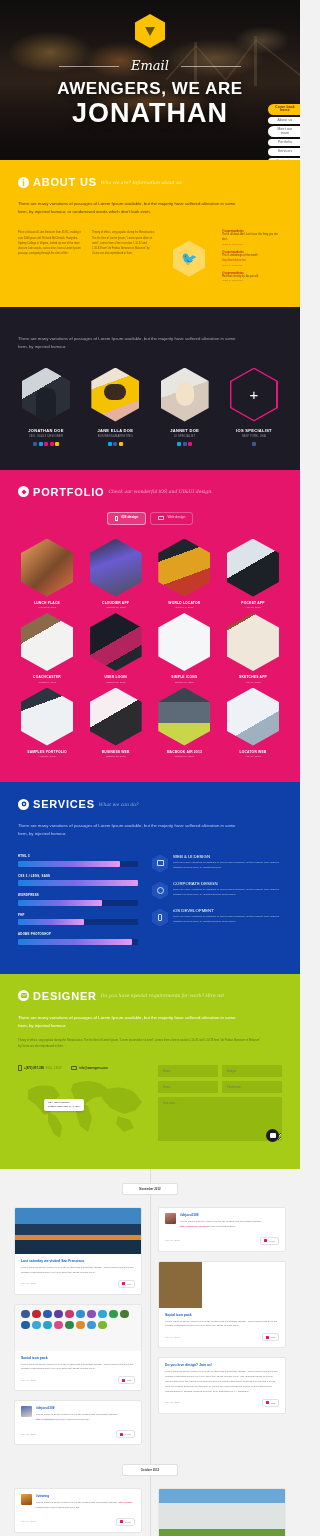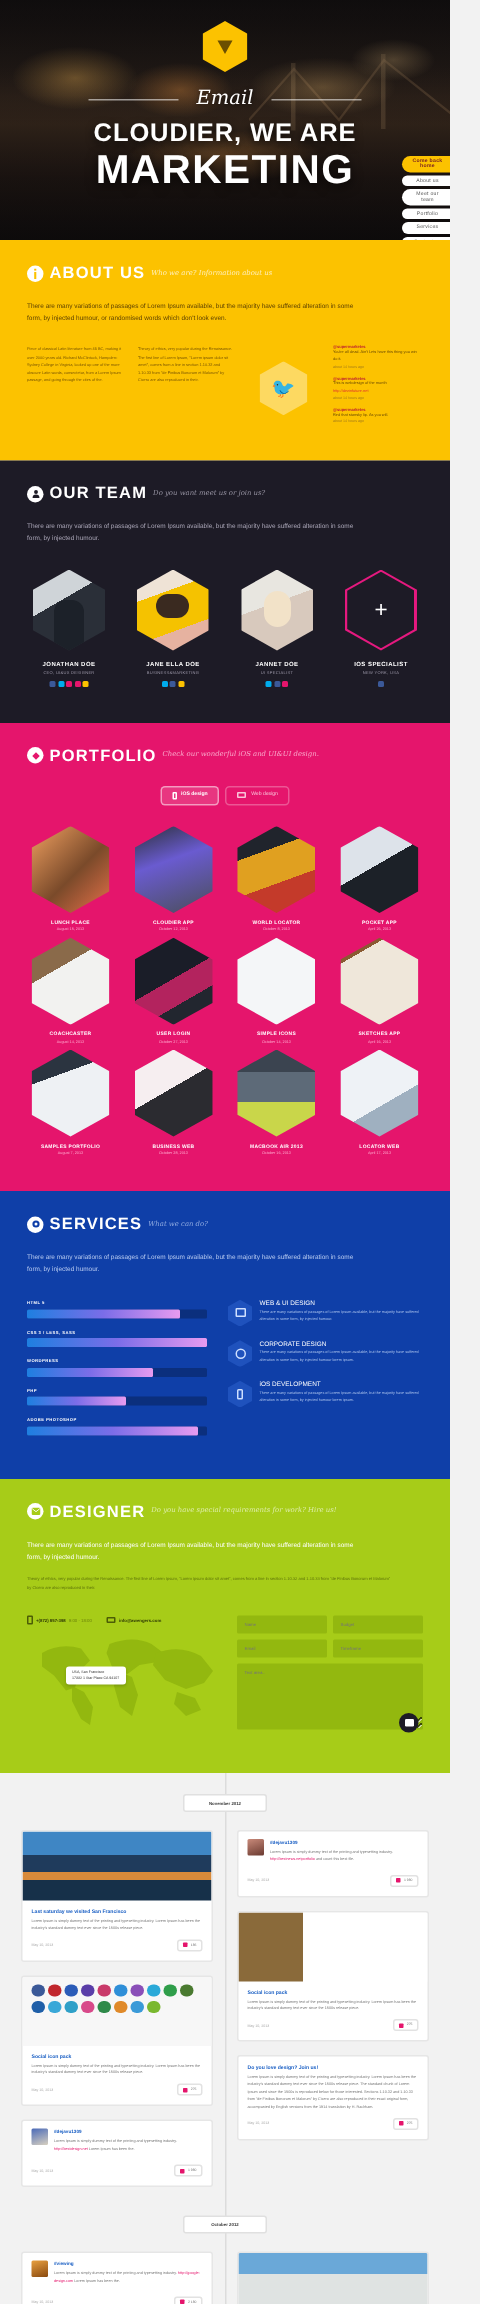--- a/index.html
+++ b/index.html
@@ -255,22 +255,22 @@
   <svg class="bridge" viewBox="0 0 140 80">
     <path d="M0 60 L30 26 L60 60 L90 20 L140 60" stroke="rgba(255,200,140,.35)" stroke-width="1.5" fill="none"></path>
     <rect x="28" y="22" width="3" height="45" fill="rgba(255,210,150,.35)"></rect>
     <rect x="88" y="16" width="3" height="50" fill="rgba(255,210,150,.35)"></rect>
   </svg>
   <div class="hero-inner">
     <div class="logo-hex">
         <div class="gem"></div>
       </div>
     <div><span class="hello">Email</span></div>
-    <div class="h-line1">CLOUDIER, WE ARE</div>
-    <div class="h-line2">MARKETING</div>
+    <div class="h-line1">AWENGERS, WE ARE</div>
+    <div class="h-line2">JONATHAN</div>
   </div>
   <nav class="nav">
     <a class="active">Come back home</a>
     <a>About us</a>
     <a>Meet our team</a>
     <a>Portfolio</a>
     <a>Services</a>
     <a>Contact us</a>
 
   </nav>
@@ -315,30 +315,20 @@
       <div class="tweet">
         <div class="handle">@supermarketes</div>
         <div class="txt">Red that stansky lip. As you will.</div>
         <div class="time">about 14 hours ago</div>
       </div>
     </div>
   </div>
 </section>
 
 <section class="sec team">
-  <div class="shead">
-    <span class="bullet">
-        <svg width="6" height="6" viewBox="0 0 6 6">
-          <circle cx="3" cy="2" r="1.3" fill="#1d1b26"></circle>
-          <path d="M0.7 6 a2.3 2.3 0 0 1 4.6 0z" fill="#1d1b26"></path>
-        </svg>
-      </span>
-    <h2>OUR TEAM</h2>
-    <span class="sub">Do you want meet us or join us?</span>
-  </div>
   <p class="body-copy intro">There are many variations of passages of Lorem Ipsum available, but the majority have suffered alteration in some form, by injected humour.</p>
   <div class="members">
     <div class="member">
       <div class="m-hex m1"></div>
       <div class="m-name">JONATHAN DOE</div>
       <div class="m-role">CEO, UI&amp;UX DESIGNER</div>
       <div class="dots">
         <i class="dot" style="background:#3b5998"></i>
         <i class="dot" style="background:#00aced"></i>
         <i class="dot" style="background:#e5156c"></i>

